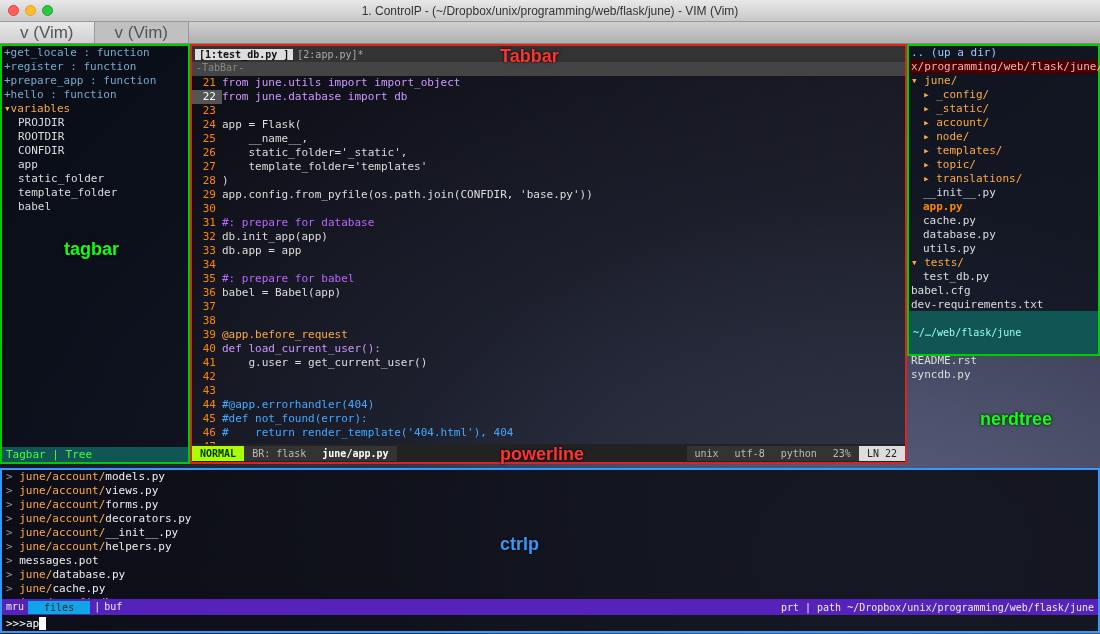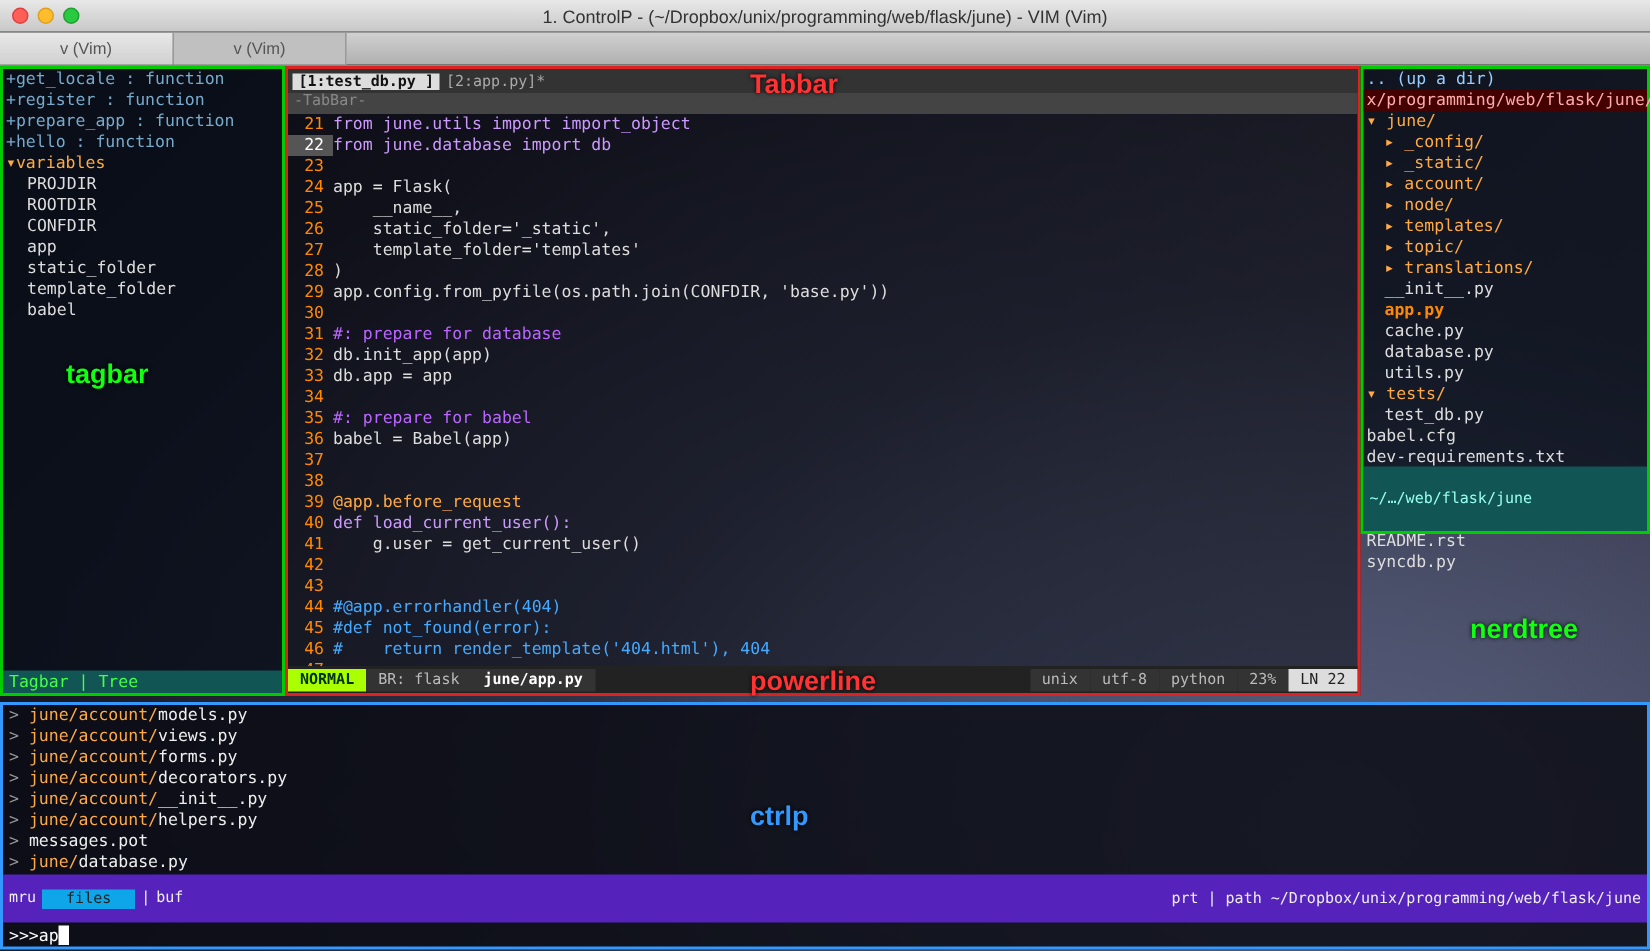--- a/index.html
+++ b/index.html
@@ -20,21 +20,21 @@
   position: relative;
   border-bottom: 1px solid #999;
 }
 .traffic { display: flex; gap: 6px; padding-left: 8px; }
 .tl { width: 11px; height: 11px; border-radius: 50%; }
 .tl-r { background: #ff5f57; border: 1px solid #e04040; }
 .tl-y { background: #ffbd2e; border: 1px solid #dfa020; }
 .tl-g { background: #28ca42; border: 1px solid #20a030; }
 .titlebar-title { position: absolute; left: 0; right: 0; text-align: center; color: #333; font-size: 12px; font-family: -apple-system, sans-serif; }
 .macTabs { height: 22px; background: linear-gradient(#d0d0d0, #b0b0b0); display: flex; border-bottom: 1px solid #888; }
-.macTab { padding: 2px 40px; font-size: 11px; font-family: -apple-system, sans-serif; color: #555; border-right: 1px solid #999; background: #c0c0c0; display: flex; align-items: center; }
+.macTab { padding: 2px 20px; font-size: 17px; font-family: -apple-system, sans-serif; color: #555; border-right: 1px solid #999; background: #c0c0c0; display: flex; align-items: center; }
 .macTab.active { background: linear-gradient(#e8e8e8, #d0d0d0); }
 
 .workspace {
   position: absolute;
   top: 44px; bottom: 0; left: 0; right: 0;
   background:
     radial-gradient(ellipse 900px 600px at 60% 70%, rgba(80,90,130,0.5), transparent 70%),
     radial-gradient(ellipse 700px 500px at 80% 85%, rgba(120,130,160,0.6), transparent 70%),
     linear-gradient(135deg, #0a0a12 0%, #1a1a28 30%, #2a2a38 60%, #3a3a50 100%);
 }
@@ -80,21 +80,21 @@
 .nt-hl { color: #f80; font-weight: bold; }
 .nt-root { color: #faa; background: #400; }
 .nerdtree-status { position: absolute; bottom: 0; left: 0; right: 0; background: #155; color: #9fe; padding: 16px 4px; font-size:10px; }
 
 
 .ctrlp { top: 424px; left: 0; right: 0; height: 165px; border: 2px solid #39f; background: rgba(10,12,20,0.85); }
 .cp-line { white-space: pre; line-height: 14px; padding-left: 4px; }
 .cp-arrow { color: #999; }
 .cp-path { color: #fa4; }
 .cp-file { color: #eee; }
-.cp-status { position: absolute; bottom: 16px; left: 0; right: 0; height: 32px; background: #52b; display: flex; align-items: center; color: #eee; font-size: 10px; }
+.cp-status { position: absolute; bottom: 16px; left: 0; right: 0; height: 16px; background: #52b; display: flex; align-items: center; color: #eee; font-size: 10px; }
 .cp-prompt { position: absolute; bottom: 0; left: 0; right: 0; height: 16px; color: #fff; padding-left: 4px; display:flex; align-items:center; }
 .cp-status-left { display: flex; gap: 4px; padding-left: 4px; }
 .cp-mode { background: #0ea5e9; color: #222; padding: 1px 16px; }
 .cp-spacer { flex: 1; }
 .cp-status-right { padding-right: 4px; }
 
 
 .olabel { position: absolute; font-weight: bold; font-size: 18px; pointer-events: none; font-family: Arial, sans-serif; text-shadow: 0 0 3px #000; }
 
 </style>
@@ -317,18 +317,18 @@
       <div class="cp-status-right">prt | path   ~/Dropbox/unix/programming/web/flask/june</div>
     </div>
     <div class="cp-prompt">
       <span>&gt;&gt;&gt; </span>
       <span>ap</span>
         <span style="background:#fff;color:#fff">_</span>
     </div>
   </div>
 
   <div class="olabel" style="top:2px; left:500px; color:#f33">Tabbar</div>
-  <div class="olabel" style="top:195px; left:44px; color:#1f1">tagbar</div>
+  <div class="olabel" style="top:195px; left:64px; color:#1f1">tagbar</div>
   <div class="olabel" style="top:400px; left:500px; color:#f33">powerline</div>
   <div class="olabel" style="top:365px; left:980px; color:#1f1">nerdtree</div>
   <div class="olabel" style="top:490px; left:500px; color:#39f">ctrlp</div>
 
 </div>
 
 </body></html>

